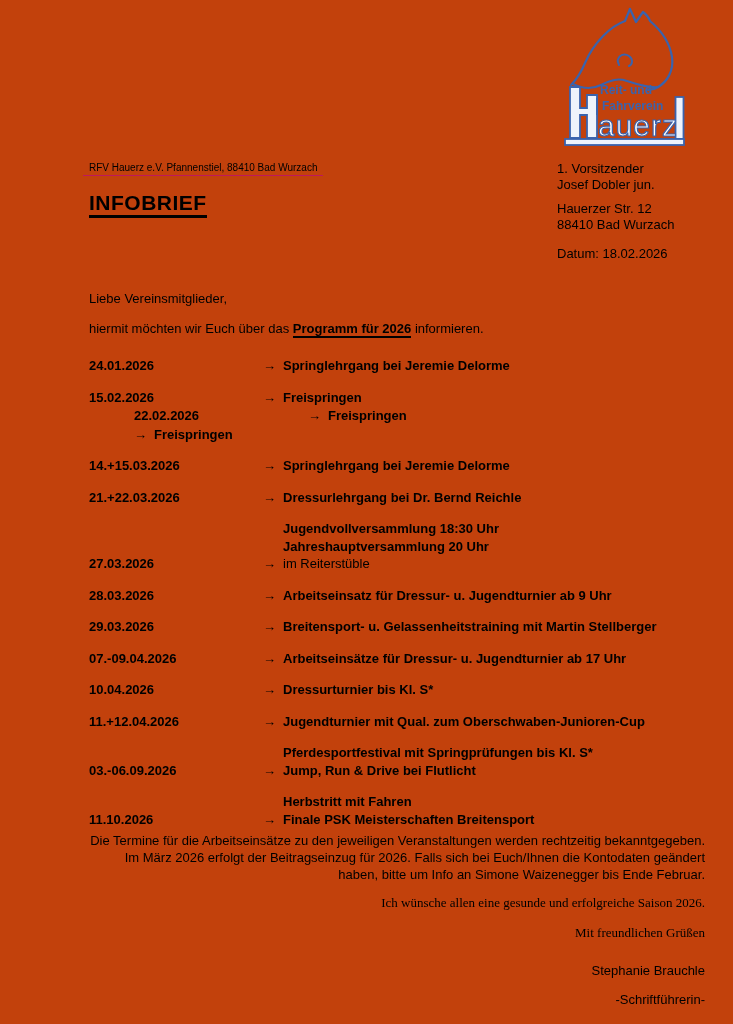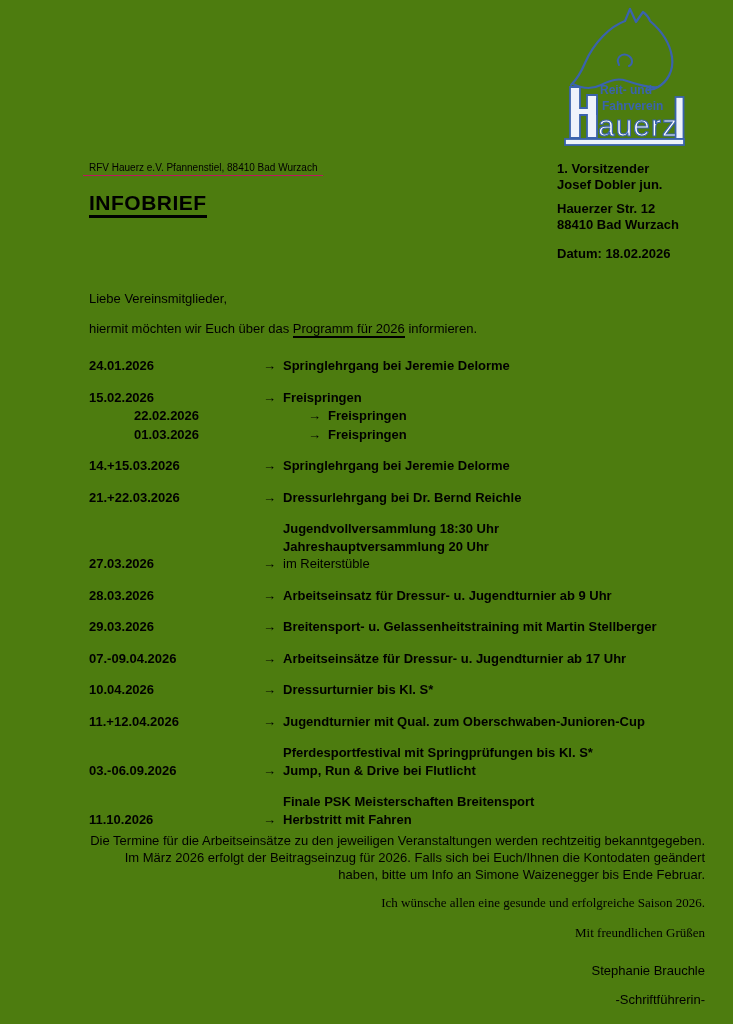--- a/index.html
+++ b/index.html
@@ -1,45 +1,45 @@
 <!DOCTYPE html>
 <html><head>
 <meta charset="utf-8">
 <style>
   * { margin:0; padding:0; box-sizing:border-box; }
   html,body { background:#ffffff; }
   body { font-family:"Liberation Sans", sans-serif; color:#000; }
   .page {
-    position:relative; width:733px; height:1024px; background:#4d7c0f;
+    position:relative; width:733px; height:1024px; background:#c2410c;
     overflow:hidden; font-size:13px; line-height:17px;
   }
 
   
   .logo { position:absolute; top:5px; right:43px; width:127px; height:143px; }
 
   
   .sender {
     position:absolute; top:162px; left:83px; font-size:10px; line-height:12px;
   }
   .sender span {
     display:inline-block; border-bottom:1px solid #be185d; padding:0 6px 1px 6px;
   }
   .title { position:absolute; top:191px; left:89px; }
   .title span {
     display:inline-block; font-size:21px; font-weight:bold; letter-spacing:0.5px;
     border-bottom:3px solid #000; padding-bottom:1px; line-height:23px;
   }
-  .contact { position:absolute; top:161px; left:557px; font-size:13px; line-height:16px;font-weight:bold; }
+  .contact { position:absolute; top:161px; left:557px; font-size:13px; line-height:16px; }
   .gap8 { height:8px; } .gap13 { height:13px; }
 
   
   .salutation { position:absolute; top:290px; left:89px; }
   .intro { position:absolute; top:320px; left:89px; }
   .intro .hl {
-    font-weight:normal; display:inline-block;
+    font-weight:bold; display:inline-block;
     border-bottom:2px solid #000; padding-bottom:0px; line-height:15px;
   }
 
   
   .schedule { position:absolute; top:357px; left:89px; width:625px; }
   .srow { display:flex; align-items:flex-end; margin-top:14px; }
   .srow.tight { margin-top:1px;margin-left:45px; }
   .srow:first-child { margin-top:0; }
   .date-cell { width:174px; font-weight:bold; flex:0 0 174px; line-height:17.5px; }
   .arrow-cell { width:20px; flex:0 0 20px; font-weight:bold; line-height:17.5px; }
@@ -123,21 +123,20 @@
         </div>
       </div>
       <div class="srow tight">
         <div class="date-cell">22.02.2026</div>
         <div class="arrow-cell">→</div>
         <div class="lines-cell">
           <div class="evline">Freispringen</div>
         </div>
       </div>
       <div class="srow tight">
-        <div class="date-cell">01.03.2026</div>
         <div class="arrow-cell">→</div>
         <div class="lines-cell">
           <div class="evline">Freispringen</div>
         </div>
       </div>
       <div class="srow">
         <div class="date-cell">14.+15.03.2026</div>
         <div class="arrow-cell">→</div>
         <div class="lines-cell">
           <div class="evline">Springlehrgang bei Jeremie Delorme</div>
@@ -199,22 +198,22 @@
         <div class="arrow-cell">→</div>
         <div class="lines-cell">
           <div class="evline">Pferdesportfestival mit Springprüfungen bis Kl. S*</div>
           <div class="evline">Jump, Run &amp; Drive bei Flutlicht</div>
         </div>
       </div>
       <div class="srow">
         <div class="date-cell">11.10.2026</div>
         <div class="arrow-cell">→</div>
         <div class="lines-cell">
+          <div class="evline">Herbstritt mit Fahren</div>
           <div class="evline">Finale PSK Meisterschaften Breitensport</div>
-          <div class="evline">Herbstritt mit Fahren</div>
         </div>
       </div>
     </div>
 
   <div class="closing">
     <div class="para">
       <div>Die Termine für die Arbeitseinsätze zu den jeweiligen Veranstaltungen werden rechtzeitig bekanntgegeben.</div>
       <div>Im März 2026 erfolgt der Beitragseinzug für 2026. Falls sich bei Euch/Ihnen die Kontodaten geändert haben, bitte um Info an Simone Waizenegger bis Ende Februar.</div>
     </div>
     <div class="para2">Ich wünsche allen eine gesunde und erfolgreiche Saison 2026.</div>

